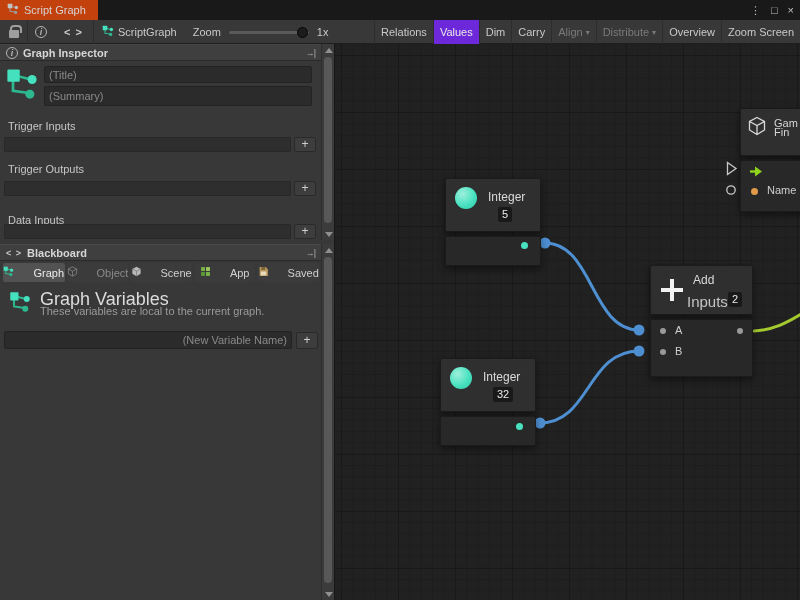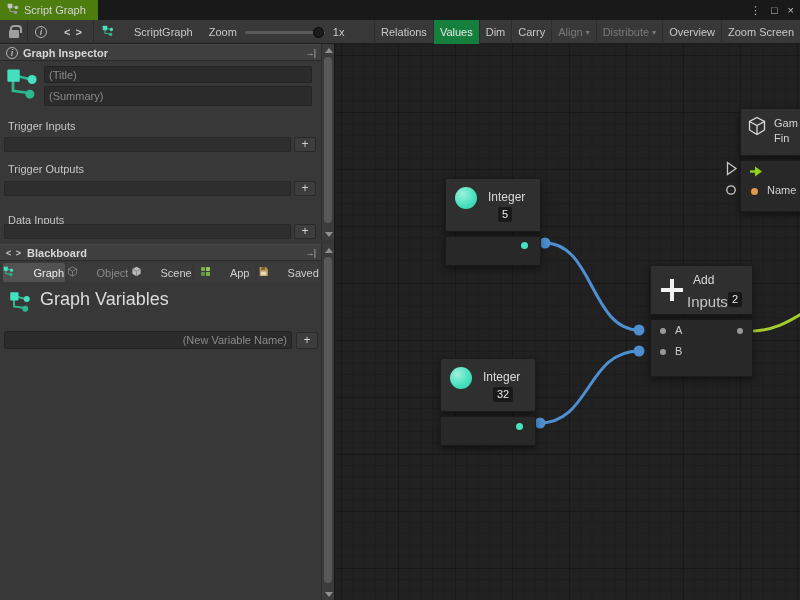--- a/index.html
+++ b/index.html
@@ -2,37 +2,37 @@
 <html><head>
 <meta charset="utf-8">
 <style>
   *{margin:0;padding:0;box-sizing:border-box}
   html,body{width:800px;height:600px;overflow:hidden}
   body{background:#383838;font-family:"Liberation Sans",sans-serif;color:#c9c9c9;font-size:11px}
   .app{position:relative;width:800px;height:600px}
 
   
   .titlebar{position:absolute;left:0;top:0;width:800px;height:20px;background:#191919}
-  .tb-tab{position:absolute;left:0;top:0;height:20px;padding:0 12px 0 7px;background:#4d7c0f;display:flex;align-items:center;gap:5px;color:#d4d4d4}
+  .tb-tab{position:absolute;left:0;top:0;height:20px;padding:0 12px 0 7px;background:#c2410c;display:flex;align-items:center;gap:5px;color:#d4d4d4}
   .win-ctrls{position:absolute;right:6px;top:0;height:20px;display:flex;align-items:center;gap:10px;color:#c0c0c0}
   .wc{cursor:default;font-size:11px}
 
   
   .toolbar{position:absolute;left:0;top:20px;width:800px;height:24px;background:#383838;border-bottom:1px solid #1f1f1f;display:flex;align-items:center;color:#c9c9c9}
   .tbi{height:24px;display:flex;align-items:center;justify-content:center}
   .brd{border-right:1px solid #2c2c2c}
   .padlock{position:relative;width:10px;height:8px;background:#9e9e9e;border-radius:1px;margin-top:4px}
   .padlock::before{content:"";position:absolute;top:-5px;left:1px;width:8px;height:6px;border:2px solid #9e9e9e;border-bottom:none;border-radius:4px 4px 0 0}
   .info-badge{width:12px;height:12px;border:1px solid #b4b4b4;border-radius:50%;font-size:9px;line-height:11px;text-align:center;color:#b4b4b4;font-style:italic;font-weight:bold}
   .code-glyph{font-weight:bold;letter-spacing:1px;color:#cacaca}
   .slider{position:relative;width:80px;height:24px;margin:0 8px}
   .slider .track{position:absolute;left:0;right:0;top:11px;height:3px;background:#5a5a5a;border-radius:2px}
   .slider .knob{position:absolute;right:1px;top:7px;width:11px;height:11px;border-radius:50%;background:#1c1c1c;border:1px solid #050505}
   .tb-btn{padding:0 6px;height:24px;display:flex;align-items:center;gap:3px;border-left:1px solid #2d2d2d;white-space:nowrap;cursor:default}
-  .tb-btn.selected{background:#15803d;color:#e9e9e9}
+  .tb-btn.selected{background:#6d28d9;color:#e9e9e9}
   .tb-btn.disabled{color:#7a7a7a}
   .caret{font-size:8px;margin-top:1px}
   .spacer{flex:1}
 
   
   .panel{position:absolute;left:0;top:44px;width:335px;height:556px;background:#383838;border-right:1px solid #181818}
   .panel-header{position:absolute;left:0;width:321px;height:17px;background:#3f3f3f;border-top:1px solid #474747;border-bottom:1px solid #2a2a2a;display:flex;align-items:center;gap:5px;padding:0 6px;font-weight:bold;color:#d6d6d6}
   .dock{margin-left:auto;font-size:9px;color:#b0b0b0;font-weight:normal;letter-spacing:-1px;cursor:default}
   .gicon{position:absolute;display:block}
   .field{position:absolute;background:#2b2b2b;border:1px solid #232323;border-radius:2px;color:#cfcfcf;font-size:11px;padding:0 4px;font-family:"Liberation Sans",sans-serif;outline:none}
@@ -108,21 +108,21 @@
   <div class="toolbar">
     <div class="tbi brd" style="width:28px">
         <span class="padlock"></span>
       </div>
     <div class="tbi" style="width:26px">
         <span class="info-badge">i</span>
       </div>
     <div class="tbi brd" style="width:40px">
         <span class="code-glyph">&lt; &gt;</span>
       </div>
-    <div class="tbi" style="padding:0 8px;gap:20px">
+    <div class="tbi" style="padding:0 8px;gap:4px">
       <span>
         <svg width="12" height="12" viewBox="0 0 32 32">
             <path d="M8 8 L24 12 M8 8 L8 22 L22 24" stroke="#2db890" stroke-width="3" fill="none"></path>
             <rect x="2" y="2" width="12" height="12" rx="1" fill="#45e0bd"></rect>
             <circle cx="25" cy="12" r="4.5" fill="#45e0bd"></circle>
             <circle cx="23" cy="25" r="4.5" fill="#2db890"></circle>
           </svg>
       </span>
       <span>ScriptGraph</span>
     </div>
@@ -241,20 +241,21 @@
 
     <span class="gicon" style="left:8px;top:246px">
       <svg width="24" height="24" viewBox="0 0 32 32">
           <path d="M8 8 L24 12 M8 8 L8 22 L22 24" stroke="#2db890" stroke-width="2.6" fill="none"></path>
           <rect x="3" y="3" width="11" height="11" rx="1" fill="#45e0bd"></rect>
           <circle cx="25" cy="12" r="4" fill="#45e0bd"></circle>
           <circle cx="23" cy="25" r="4" fill="#2db890"></circle>
         </svg>
     </span>
     <span class="vars-title">Graph Variables</span>
+    <span class="vars-sub">These variables are local to the current graph.</span>
 
     <input class="field newvar" style="left: 4px; top: 287px; width: 288px; height: 18px;" placeholder="(New Variable Name)">
     <div class="plus-btn" style="left:296px;top:288px;height:17px;line-height:14px">+</div>
 
     <div class="sbar" style="top:0;height:196px">
       <span class="sb-arrow" style="top:0">
           <i class="tri-up"></i>
         </span>
       <div class="sb-thumb" style="top:13px;height:166px"></div>
       <span class="sb-arrow" style="bottom:0">
@@ -323,21 +324,21 @@
     </div>
 
     <div class="node" style="left:405px;top:64px;width:85px">
       <div class="n-block" style="height:48px">
         <span class="cube-icon">
           <svg width="20" height="20" viewBox="0 0 20 20">
               <path d="M10 1.5 L17.5 5.5 L17.5 14 L10 18.5 L2.5 14 L2.5 5.5 Z M2.5 5.5 L10 9.5 L17.5 5.5 M10 9.5 L10 18.5" fill="none" stroke="#d8d8d8" stroke-width="1.3"></path>
             </svg>
         </span>
         <span class="n-sub" style="left:33px;top:8px">Gam</span>
-        <span class="n-sub" style="left:33px;top:23px">Fin</span>
+        <span class="n-sub" style="left:33px;top:17px">Fin</span>
       </div>
       <div class="n-block n-dark" style="height:52px;margin-top:4px">
         <span class="flow-arrow">
           <svg width="14" height="11">
               <path d="M1 5.5 H7" stroke-width="2.4" stroke="#8fd41c"></path>
               <polygon points="6,0.5 13,5.5 6,10.5" fill="#8fd41c"></polygon>
             </svg>
         </span>
         <span class="pdot" style="left:10px;top:27px;width:7px;height:7px;background:#e09a4a"></span>
         <span class="port-label" style="left:26px;top:23px">Name</span>

